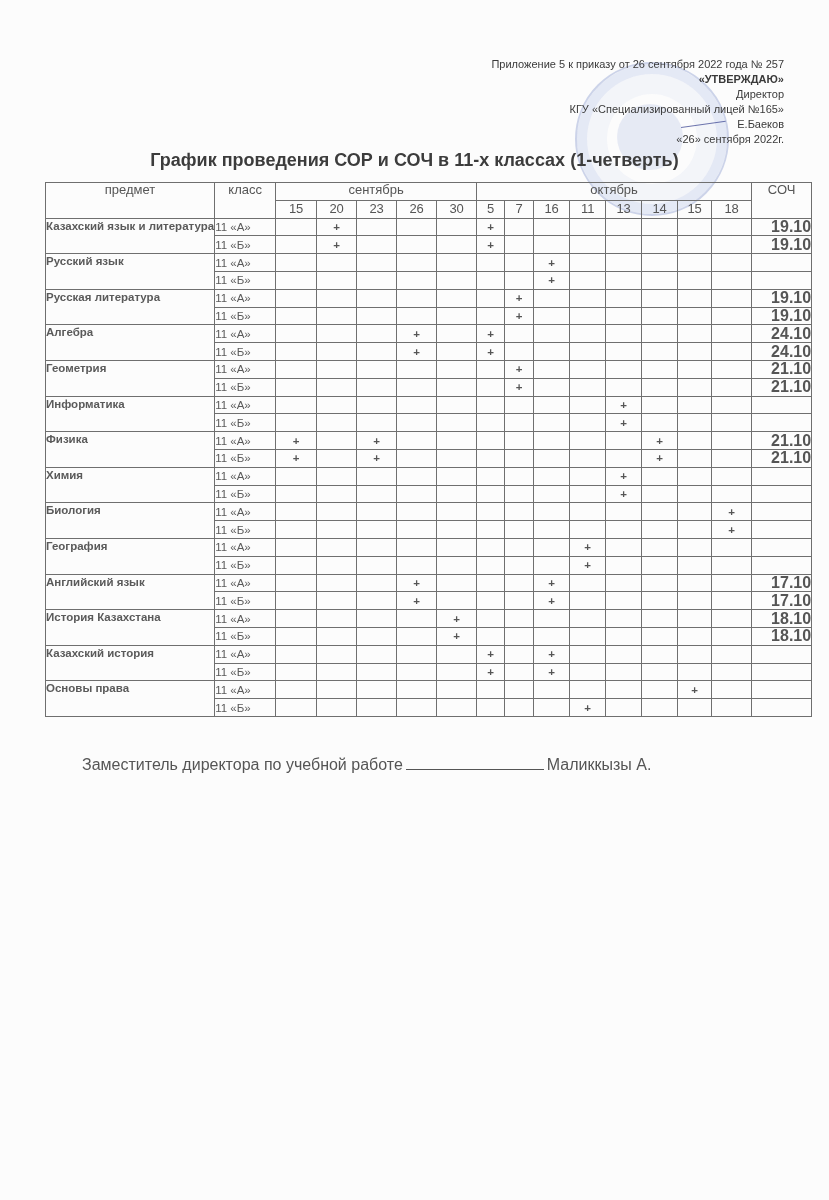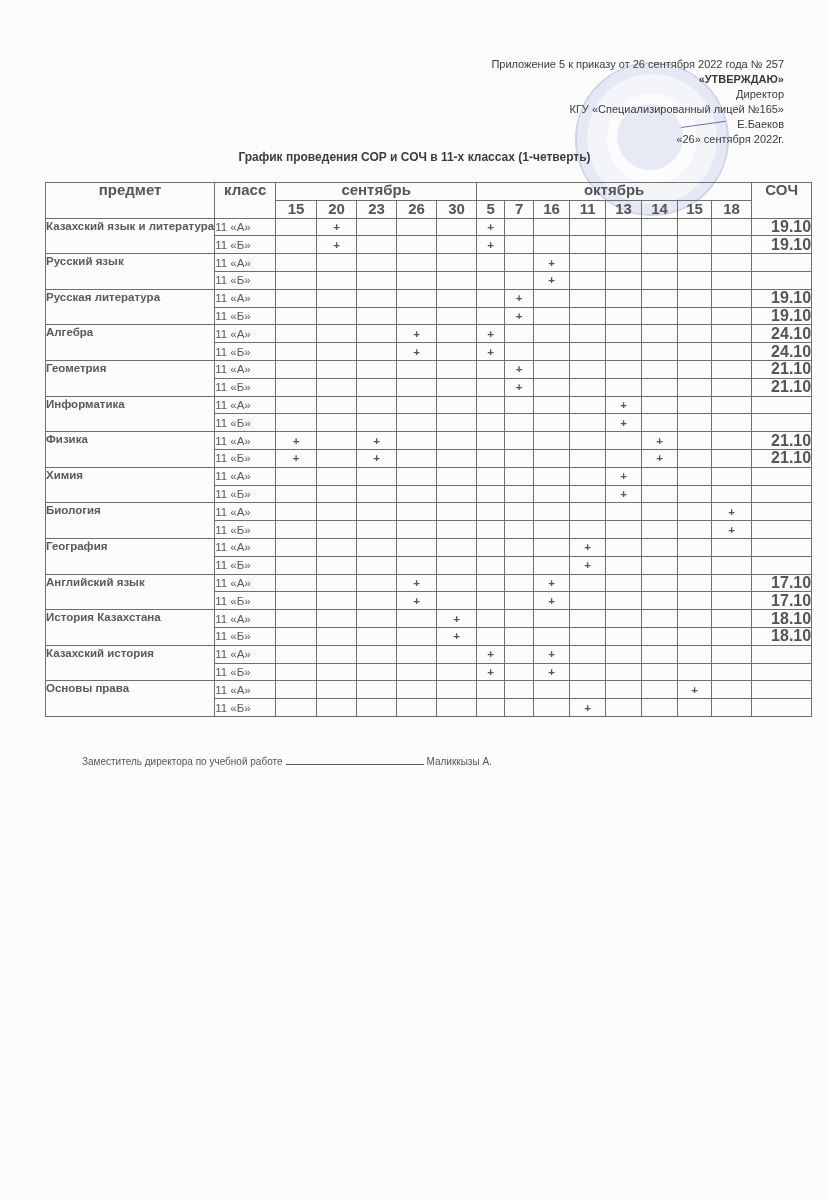--- a/index.html
+++ b/index.html
@@ -7,31 +7,31 @@
          font-family:"Liberation Sans", sans-serif; color:#4a4a4a; }
   .page { position:absolute; left:0; top:0; width:829px; height:1200px; background:#fcfcfc; }
   .approval { position:absolute; right:45px; top:57px; text-align:right; font-size:11px; line-height:15px; color:#3a3a3a; }
   .approval .l { display:block; }
   .approval .bold { font-weight:bold; }
   .stamp { position:absolute; left:575px; top:62px; width:150px; height:150px; border-radius:50%;
            border:2px solid rgba(120,140,200,0.45); box-shadow: inset 0 0 0 10px rgba(140,160,215,0.18), inset 0 0 0 30px rgba(140,160,215,0.10);
            opacity:0.8; }
   .stamp-inner { position:absolute; left:40px; top:40px; width:66px; height:66px; border-radius:50%; background:rgba(130,150,210,0.22); }
   .signature { position:absolute; left:680px; top:112px; width:45px; height:12px; border-bottom:1.5px solid rgba(50,60,140,0.7); transform:rotate(-8deg); }
-  .title { position:absolute; left:0; width:829px; top:150px; text-align:center; font-weight:bold; font-size:12px; color:#3c3c3c; }
+  .title { position:absolute; left:0; width:829px; top:150px; text-align:center; font-weight:bold; font-size:18px; color:#3c3c3c; }
   table.sched { position:absolute; left:45px; top:182px; border-collapse:collapse; table-layout:fixed; font-size:11.5px; color:#555; }
   table.sched td, table.sched th { border:1px solid #6f6f6f; padding:0; height:16.8px; line-height:14px; overflow:hidden; white-space:nowrap; }
-  table.sched th { font-weight:bold; color:#555; font-size:15px; }
+  table.sched th { font-weight:normal; color:#555; font-size:13px; }
   .hdr1 th { height:20px; vertical-align:top; padding-top:1px; }
   .hdr2 th { height:21px; font-size:12.5px; }
   td.subj { vertical-align:top; padding-left:4px; white-space:normal; line-height:14.5px; font-weight:bold; color:#5a5a5a; }
   td.cls { padding-left:4px; font-weight:normal; color:#5a5a5a; }
   td.mark { text-align:center; font-weight:bold; color:#555; }
   td.soch { text-align:right; padding-right:8px; font-weight:bold; color:#555; font-size:16px; }
-  .footer { position:absolute; left:82px; top:756px; font-size:10px; color:#555; }
+  .footer { position:absolute; left:82px; top:756px; font-size:16px; color:#555; }
   .footer .line { display:inline-block; width:138px; border-bottom:1px solid #555; margin:0 3px; vertical-align:baseline; }
 </style>
 </head>
 <body>
 
 <div class="page">
 
   <div class="stamp">
       <div class="stamp-inner"></div>
     </div>

